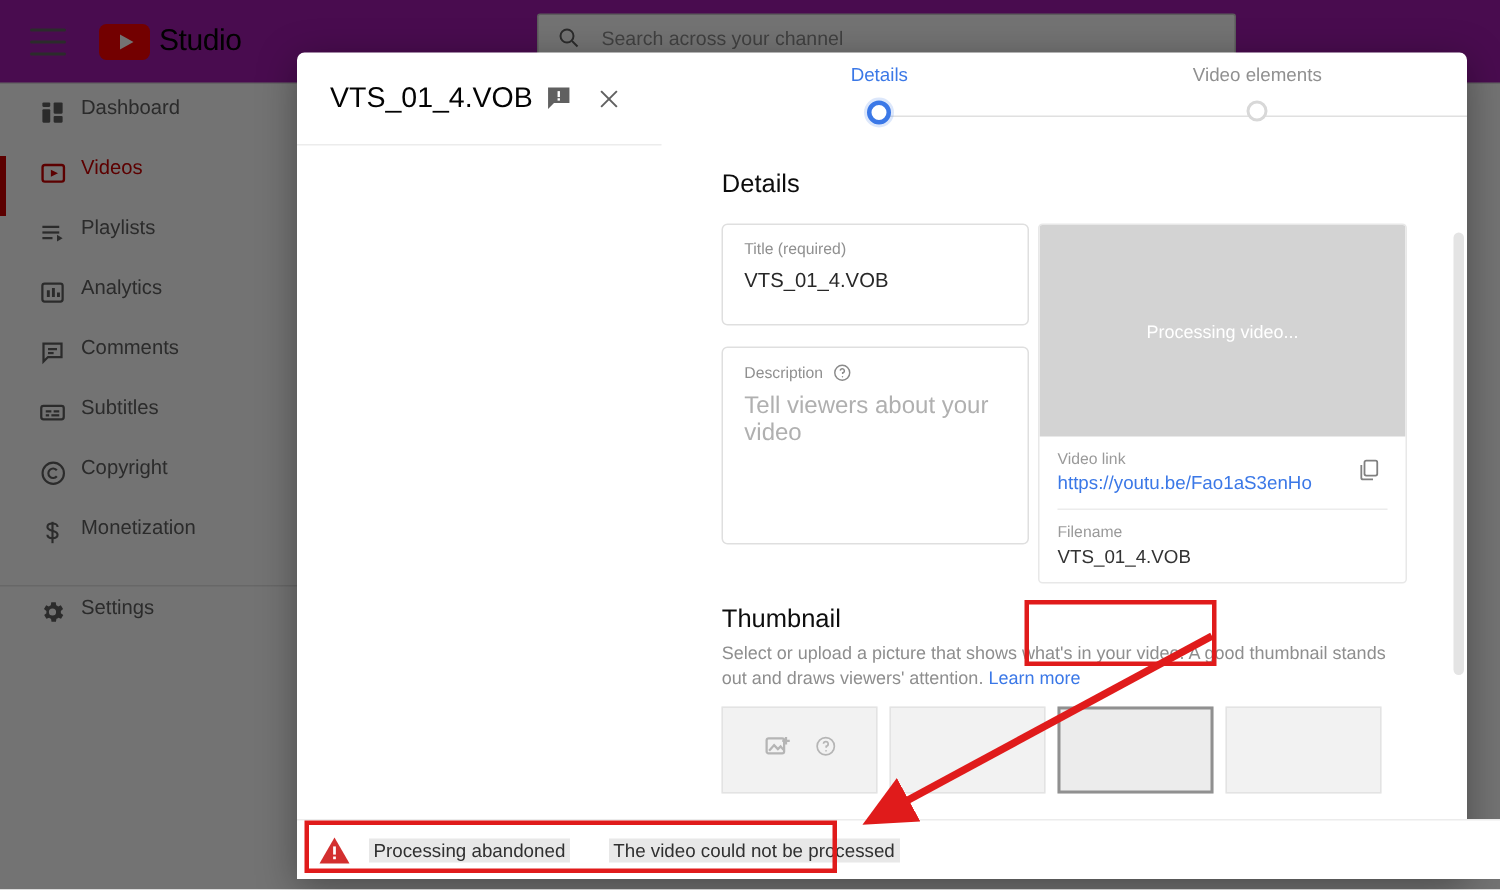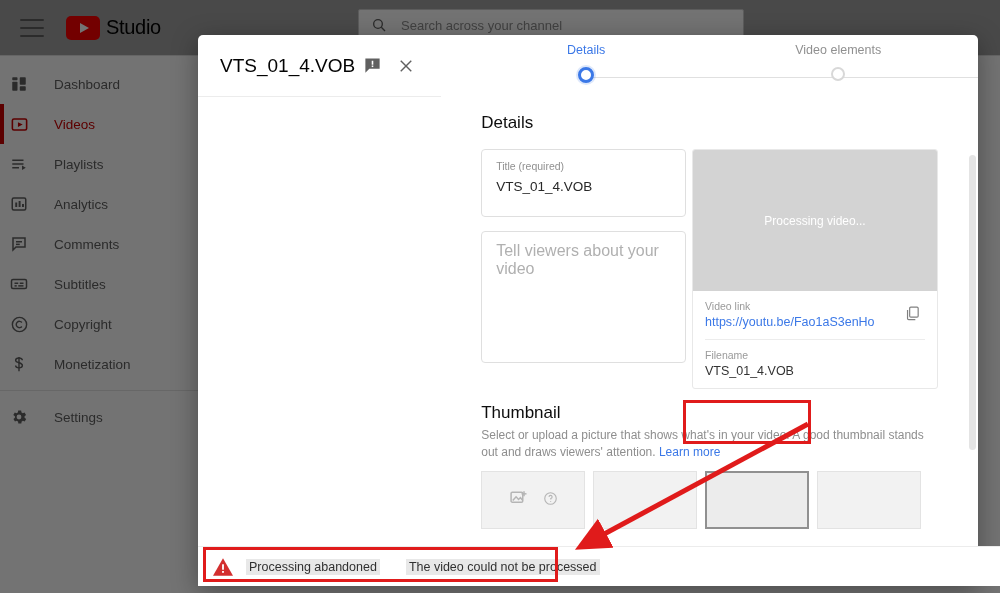--- a/index.html
+++ b/index.html
@@ -7,36 +7,36 @@
     width: 1000px; height: 593px;
     font-family: "Liberation Sans", sans-serif;
     overflow: hidden; background: #fff;
   }
   #root { position: relative; width: 1000px; height: 593px; background: #fff; }
 
   
   .app { position: absolute; inset: 0; background: #fff; }
   .app-topbar {
     position: absolute; top: 0; left: 0; right: 0; height: 56px;
-    background: #a3a3a3; border-bottom: 1px solid #e0e0e0;
+    background: #a21caf; border-bottom: 1px solid #e0e0e0;
     display: flex; align-items: center;
   }
   .hamburger { width: 24px; height: 18px; margin-left: 20px; display: flex;
                flex-direction: column; justify-content: space-between; cursor: pointer; }
   .hamburger span { display: block; height: 2px; background: #606060; border-radius: 1px; }
   .brand { display: flex; align-items: center; margin-left: 22px; gap: 6px; }
   .yt-logo { width: 34px; height: 24px; background: #ff0000; border-radius: 5px;
              display: flex; align-items: center; justify-content: center; }
   .yt-logo .tri { width: 0; height: 0; border-left: 9px solid #fff;
                   border-top: 5px solid transparent; border-bottom: 5px solid transparent;
                   margin-left: 2px; }
   .brand-text { font-size: 20px; color: #030303; letter-spacing: -0.3px; font-weight: 400; }
 
   .searchbar {
-    position: absolute; left: 358px; top: 9px; width: 386px; height: 32px;
+    position: absolute; left: 358px; top: 9px; width: 466px; height: 32px;
     border: 1px solid #cccccc; border-radius: 2px; background: #fff;
     display: flex; align-items: center; padding: 0 12px; gap: 14px;
   }
   .searchbar svg { flex: none; }
   .search-ph { font-size: 13px; color: #909090; }
 
   .sidebar { position: absolute; top: 56px; left: 0; width: 205px; bottom: 0;
              background: #fff; }
   .channel-block { padding: 26px 0 14px; text-align: center; }
   .avatar {
@@ -44,22 +44,22 @@
     background: #efefef; position: relative; overflow: hidden;
   }
   .avatar .blur {
     position: absolute; left: 7px; top: 30px; width: 74px; height: 16px;
     background: linear-gradient(90deg,#9a9a9a 0 42%, #3f62a8 42% 56%, #e8b33a 56% 72%, #8e8e8e 72% 100%);
     filter: blur(2.4px); opacity: .85;
   }
   .channel-name { font-size: 13px; color: #0d0d0d; }
 
   .nav { margin-top: 8px; }
-  .nav-item { display: flex; align-items: center; height: 40px; padding-left: 8px;
-              gap: 24px; position: relative; cursor: pointer; }
+  .nav-item { display: flex; align-items: flex-start; height: 40px; padding-left: 24px;
+              gap: 8px; position: relative; cursor: pointer; }
   .nav-item .lbl { font-size: 13.5px; color: #606060; }
   .nav-item.active .lbl { color: #c00; }
   .nav-item.active::before { content: ""; position: absolute; left: 0; top: 0; bottom: 0;
                              width: 4px; background: #c00; }
   .nav-ico { width: 22px; height: 22px; display: flex; align-items: center;
              justify-content: center; color: #606060; flex: none; }
   .nav-item.active .nav-ico { color: #c00; }
   .nav-sep { height: 1px; background: #e5e5e5; margin: 6px 0; }
 
   .dim { position: absolute; inset: 0; background: rgba(0,0,0,0.55); }
@@ -333,20 +333,30 @@
 
         <div class="cols">
           <div class="col-left">
 
             <div class="field f-title">
               <div class="field-label">Title (required)</div>
               <div class="field-value">VTS_01_4.VOB</div>
             </div>
 
             <div class="field f-desc">
+              <div class="field-label">
+                <span>Description</span>
+                <span class="help-ico">
+                  <svg width="13" height="13" viewBox="0 0 24 24" fill="none" stroke="currentColor" stroke-width="1.8">
+                    <circle cx="12" cy="12" r="9.2"></circle>
+                    <path d="M9.6 9.4a2.5 2.5 0 1 1 2.9 2.6v1.6"></path>
+                    <circle cx="12.3" cy="16.8" r=".9" fill="currentColor" stroke="none"></circle>
+                  </svg>
+                </span>
+              </div>
               <div class="field-ph">Tell viewers about your video</div>
             </div>
 
           </div>
 
           <div class="col-right">
             <div class="preview">
               <div class="preview-video">
                 <span>Processing video...</span>
               </div>

